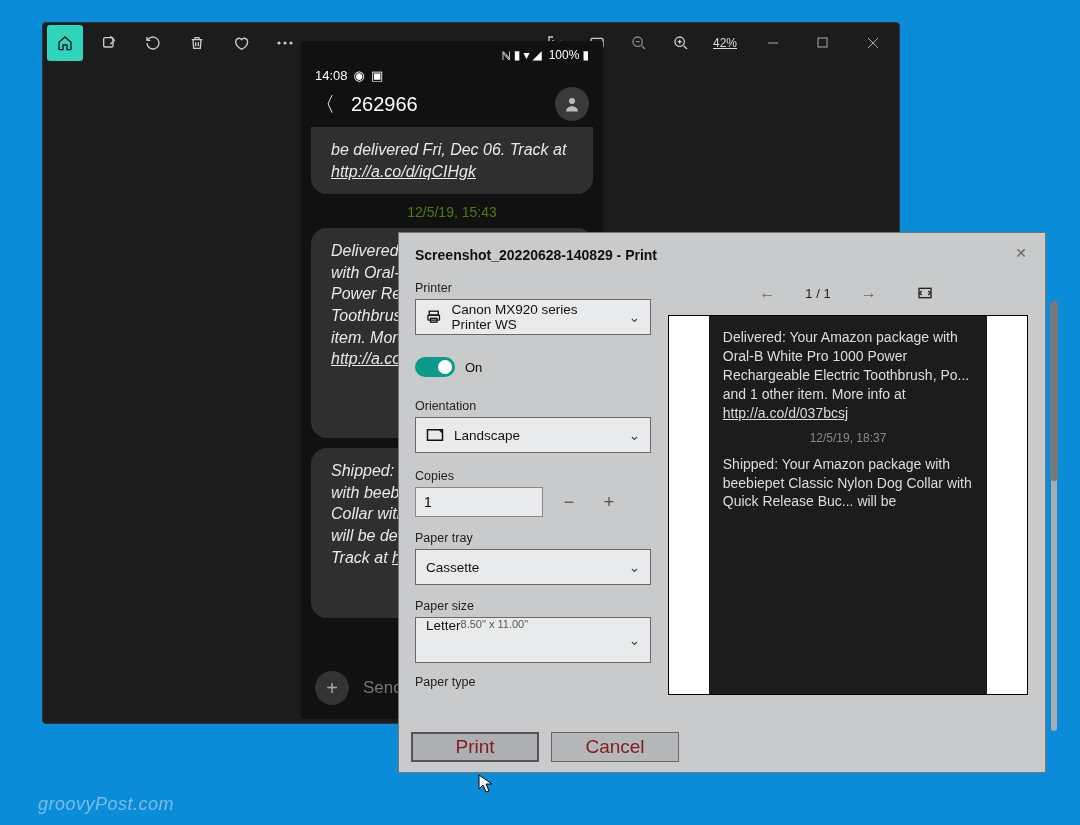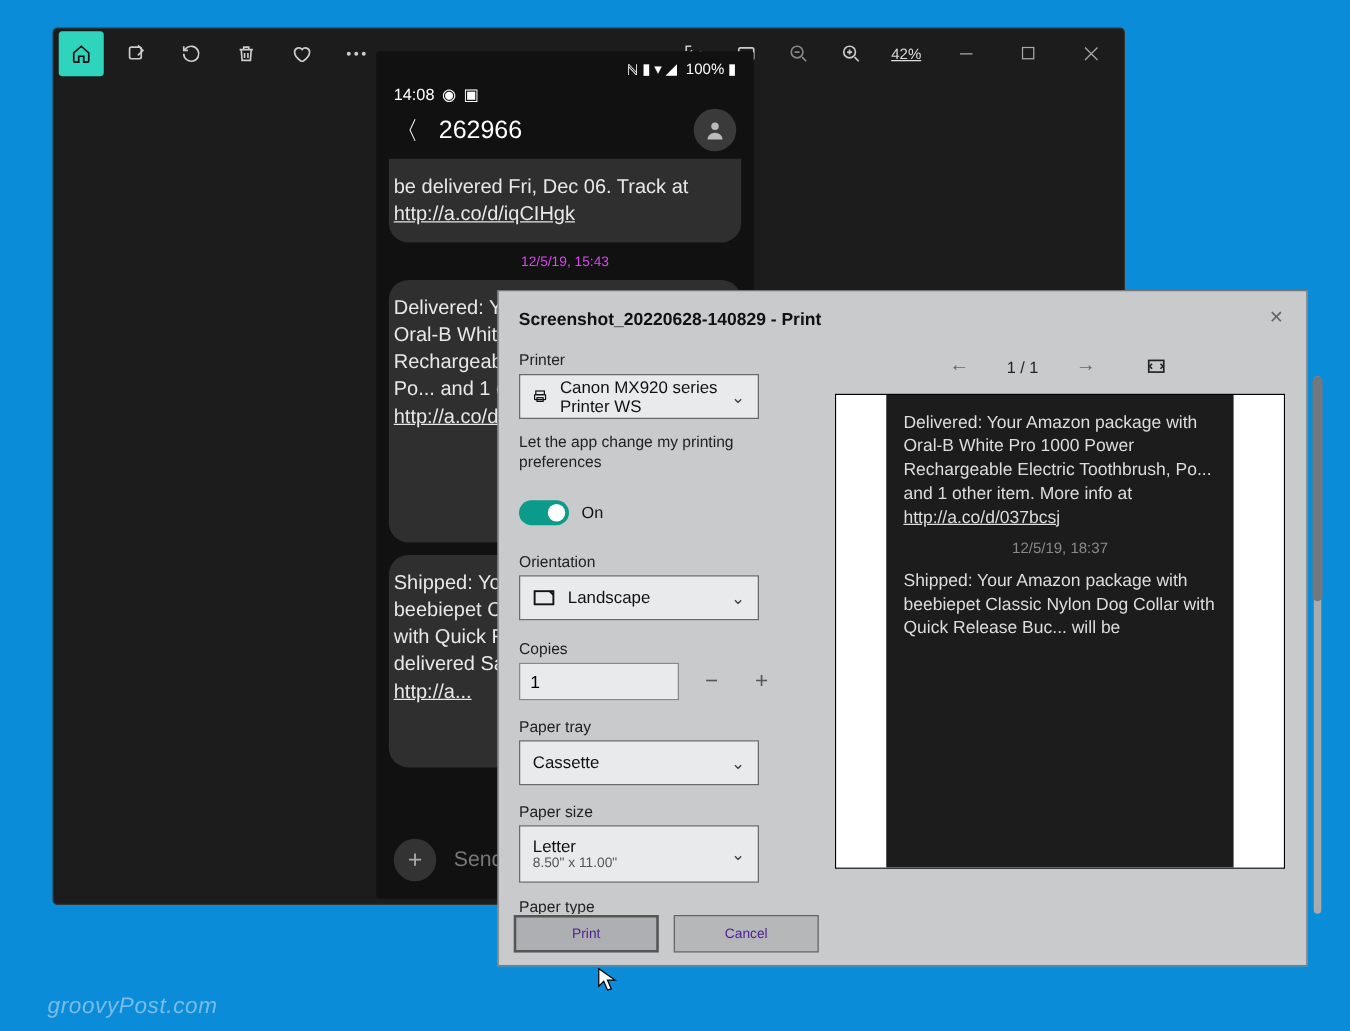--- a/index.html
+++ b/index.html
@@ -16,41 +16,41 @@
 
 
 .phone { position: absolute; left: 258px; top: 18px; width: 302px; height: 678px; background: #111; color: #ddd; font-family: sans-serif; border-radius: 2px; overflow: hidden;}
 .status-bar { height: 28px; display: flex; align-items: center; justify-content: space-between; padding: 0 14px; font-size: 13px; color:#fff;}
 .status-left { display:flex; gap:6px; align-items:flex-start;margin-top:41px;}
 .status-right { display:flex; gap:3px; align-items:center; font-size:12px;}
 .conv-head { display:flex; align-items:center; gap:16px; padding: 18px 14px 10px 14px; font-size:20px; color:#fff;}
 .conv-num { flex:1; }
 .avatar { width:34px; height:34px; border-radius:50%; background:#3a3a3a; display:flex; align-items:center; justify-content:center; font-size:16px; color:#ccc;}
 .msg-list { padding: 0 10px; }
-.bubble { background: #2f2f2f; border-radius: 16px; padding: 12px 4px; margin-bottom: 10px; color: #e8e8e8; font-size: 16px; line-height:1.35; }
+.bubble { background: #2f2f2f; border-radius: 16px; padding: 12px 20px; margin-bottom: 10px; color: #e8e8e8; font-size: 16px; line-height:1.35;font-style:italic; }
 .bubble.top { border-top-left-radius: 0; border-top-right-radius: 0; margin-top:-4px;}
-.ts { text-align:center; font-size:11px; color:#d946ef; margin:8px 0;}
+.ts { text-align:center; font-size:14px; color:#4d7c0f; margin:8px 0;}
 .send-row { display:flex; align-items:center; gap:14px; padding:10px 14px; position:absolute; bottom:4px; left:0; right:0;}
 .plus { width:34px; height:34px; border-radius:50%; background:#333; display:flex; align-items:center; justify-content:center; color:#aaa; font-size:20px;}
 .send-txt { color:#777; font-size:17px;}
 .ulink { text-decoration: underline; }
 
 
 .printdlg { position:absolute; left:398px; top:232px; width:648px; height:541px; background:#c9cacb; border:1px solid #777; }
 .dlg-close { position:absolute; top:6px; right:10px; color:#666; font-size:14px; background:none; border:none; width:28px; height:28px;}
 .dlg-title { padding:14px 16px 8px; font-size:14px; font-weight:600; color:#111;}
 .dlg-body { display:flex; height:460px; }
 .dlg-left { width:256px; padding: 0 8px 16px 16px; overflow-y:auto; border-right: 0; }
 .scroll-track { position:absolute; left:652px; top:68px; width:6px; height:430px; background:#a9abad; border-radius:3px;}
 .scroll-thumb { position:absolute; left:651px; top:68px; width:8px; height:180px; background:#75787a; border-radius:4px;}
 .lbl { font-size:12.5px; color:#222; margin-top:10px; margin-bottom:4px;}
-.combo { width:192px; height:36px; background:#e8eaec; border:1px solid #6a6a6a; display:flex; align-items:center; padding:0 10px; font-size:13.5px; color:#111; gap:10px; position:relative;}
+.combo { width:236px; height:36px; background:#e8eaec; border:1px solid #6a6a6a; display:flex; align-items:center; padding:0 10px; font-size:13.5px; color:#111; gap:10px; position:relative;}
 .combo .chev { margin-left:auto; color:#444; }
 .combo.wide { margin-top:2px; }
-.combo.paper { height:46px; flex-direction:column; align-items:flex-start; justify-content:center; gap:0; }
+.combo.paper { height:46px; align-items:flex-start; gap:0; }
 .combo.paper .sub { font-size:11px; color:#555; }
 .combo.paper .chev { position:absolute; right:10px; top:14px;}
 .toggle-row { display:flex; align-items:center; gap:10px; margin-top:22px;}
 .toggle { width:40px; height:20px; border-radius:10px; background:#0a9b8b; position:relative;}
 .toggle .knob { width:14px; height:14px; border-radius:50%; background:#fff; position:absolute; right:3px; top:3px;}
 .toggle-lab { font-size:13px; color:#111;}
 .pref-lab { font-size:12.5px; color:#222; margin-top:10px; line-height:1.3; max-width:234px;}
 .copies-row { display:flex; align-items:center; gap:12px; margin-top:2px;}
 .copies-in { width:128px; height:30px; background:#e8eaec; border:1px solid #888; padding:0 8px; font-size:14px;}
 .stepper { width:28px; height:28px; display:flex; align-items:center; justify-content:center; color:#555; font-size:18px; border:none; background:transparent;}
@@ -62,21 +62,21 @@
 .nav-btn:last-child{ color:#222;}
 .preview-box { flex:1; background:#c9cacb; display:flex; align-items:flex-start; justify-content:center; }
 .page { width:360px; height:380px; background:#fff; border:1px solid #000; display:flex; overflow:hidden;}
 .page-dark { width:280px; margin:0 auto; background:#1c1c1c; padding:12px 14px; color:#ddd; font-size:14px; line-height:1.35;}
 .page-bubble { background:transparent; }
 .page-ts { text-align:center; color:#8a8a8a; font-size:12px; margin:8px 0;}
 .page .ul { text-decoration:underline;}
 
 
 .dlg-btns { position:absolute; left:12px; bottom:10px; display:flex; gap:12px;}
-.dlg-btn { width:116px; height:30px; background:#b5b7b9; border:1px solid #666; font-size:11px; color:#4c1d95; display:flex; align-items:center; justify-content:center; }
+.dlg-btn { width:128px; height:30px; background:#b5b7b9; border:1px solid #666; font-size:19px; color:#7f1d1d; display:flex; align-items:center; justify-content:center; }
 .dlg-btn.primary { border:2px solid #555; background:#aeafb2; position:relative;}
 .cursor { position:absolute; left:478px; top:774px; pointer-events:none;}
 
 .watermark { position:absolute; left:38px; bottom:10px; color:#c3dcee; font-size:18px; font-style:italic; opacity:.6; letter-spacing:.5px;}
 
 svg { display:block; }
 </style>
 </head>
 <body>
 
@@ -211,21 +211,20 @@
       <div class="lbl">Printer</div>
       <div class="combo wide">
         <svg width="18" height="18" viewBox="0 0 24 24" fill="none" stroke="#111" stroke-width="2">
             <rect x="5" y="3" width="14" height="6"></rect>
             <rect x="3" y="9" width="18" height="8" rx="1"></rect>
             <rect x="7" y="14" width="10" height="6"></rect>
           </svg>
         <span>Canon MX920 series Printer WS</span>
         <span class="chev">⌄</span>
       </div>
-      <div class="pref-lab">Let the app change my printing preferences</div>
       <div class="toggle-row">
         <div class="toggle">
             <div class="knob"></div>
           </div>
         <span class="toggle-lab">On</span>
       </div>
 
       <div class="lbl" style="margin-top:22px">Orientation</div>
       <div class="combo">
         <svg width="18" height="14" viewBox="0 0 24 18" fill="none" stroke="#111" stroke-width="2">

